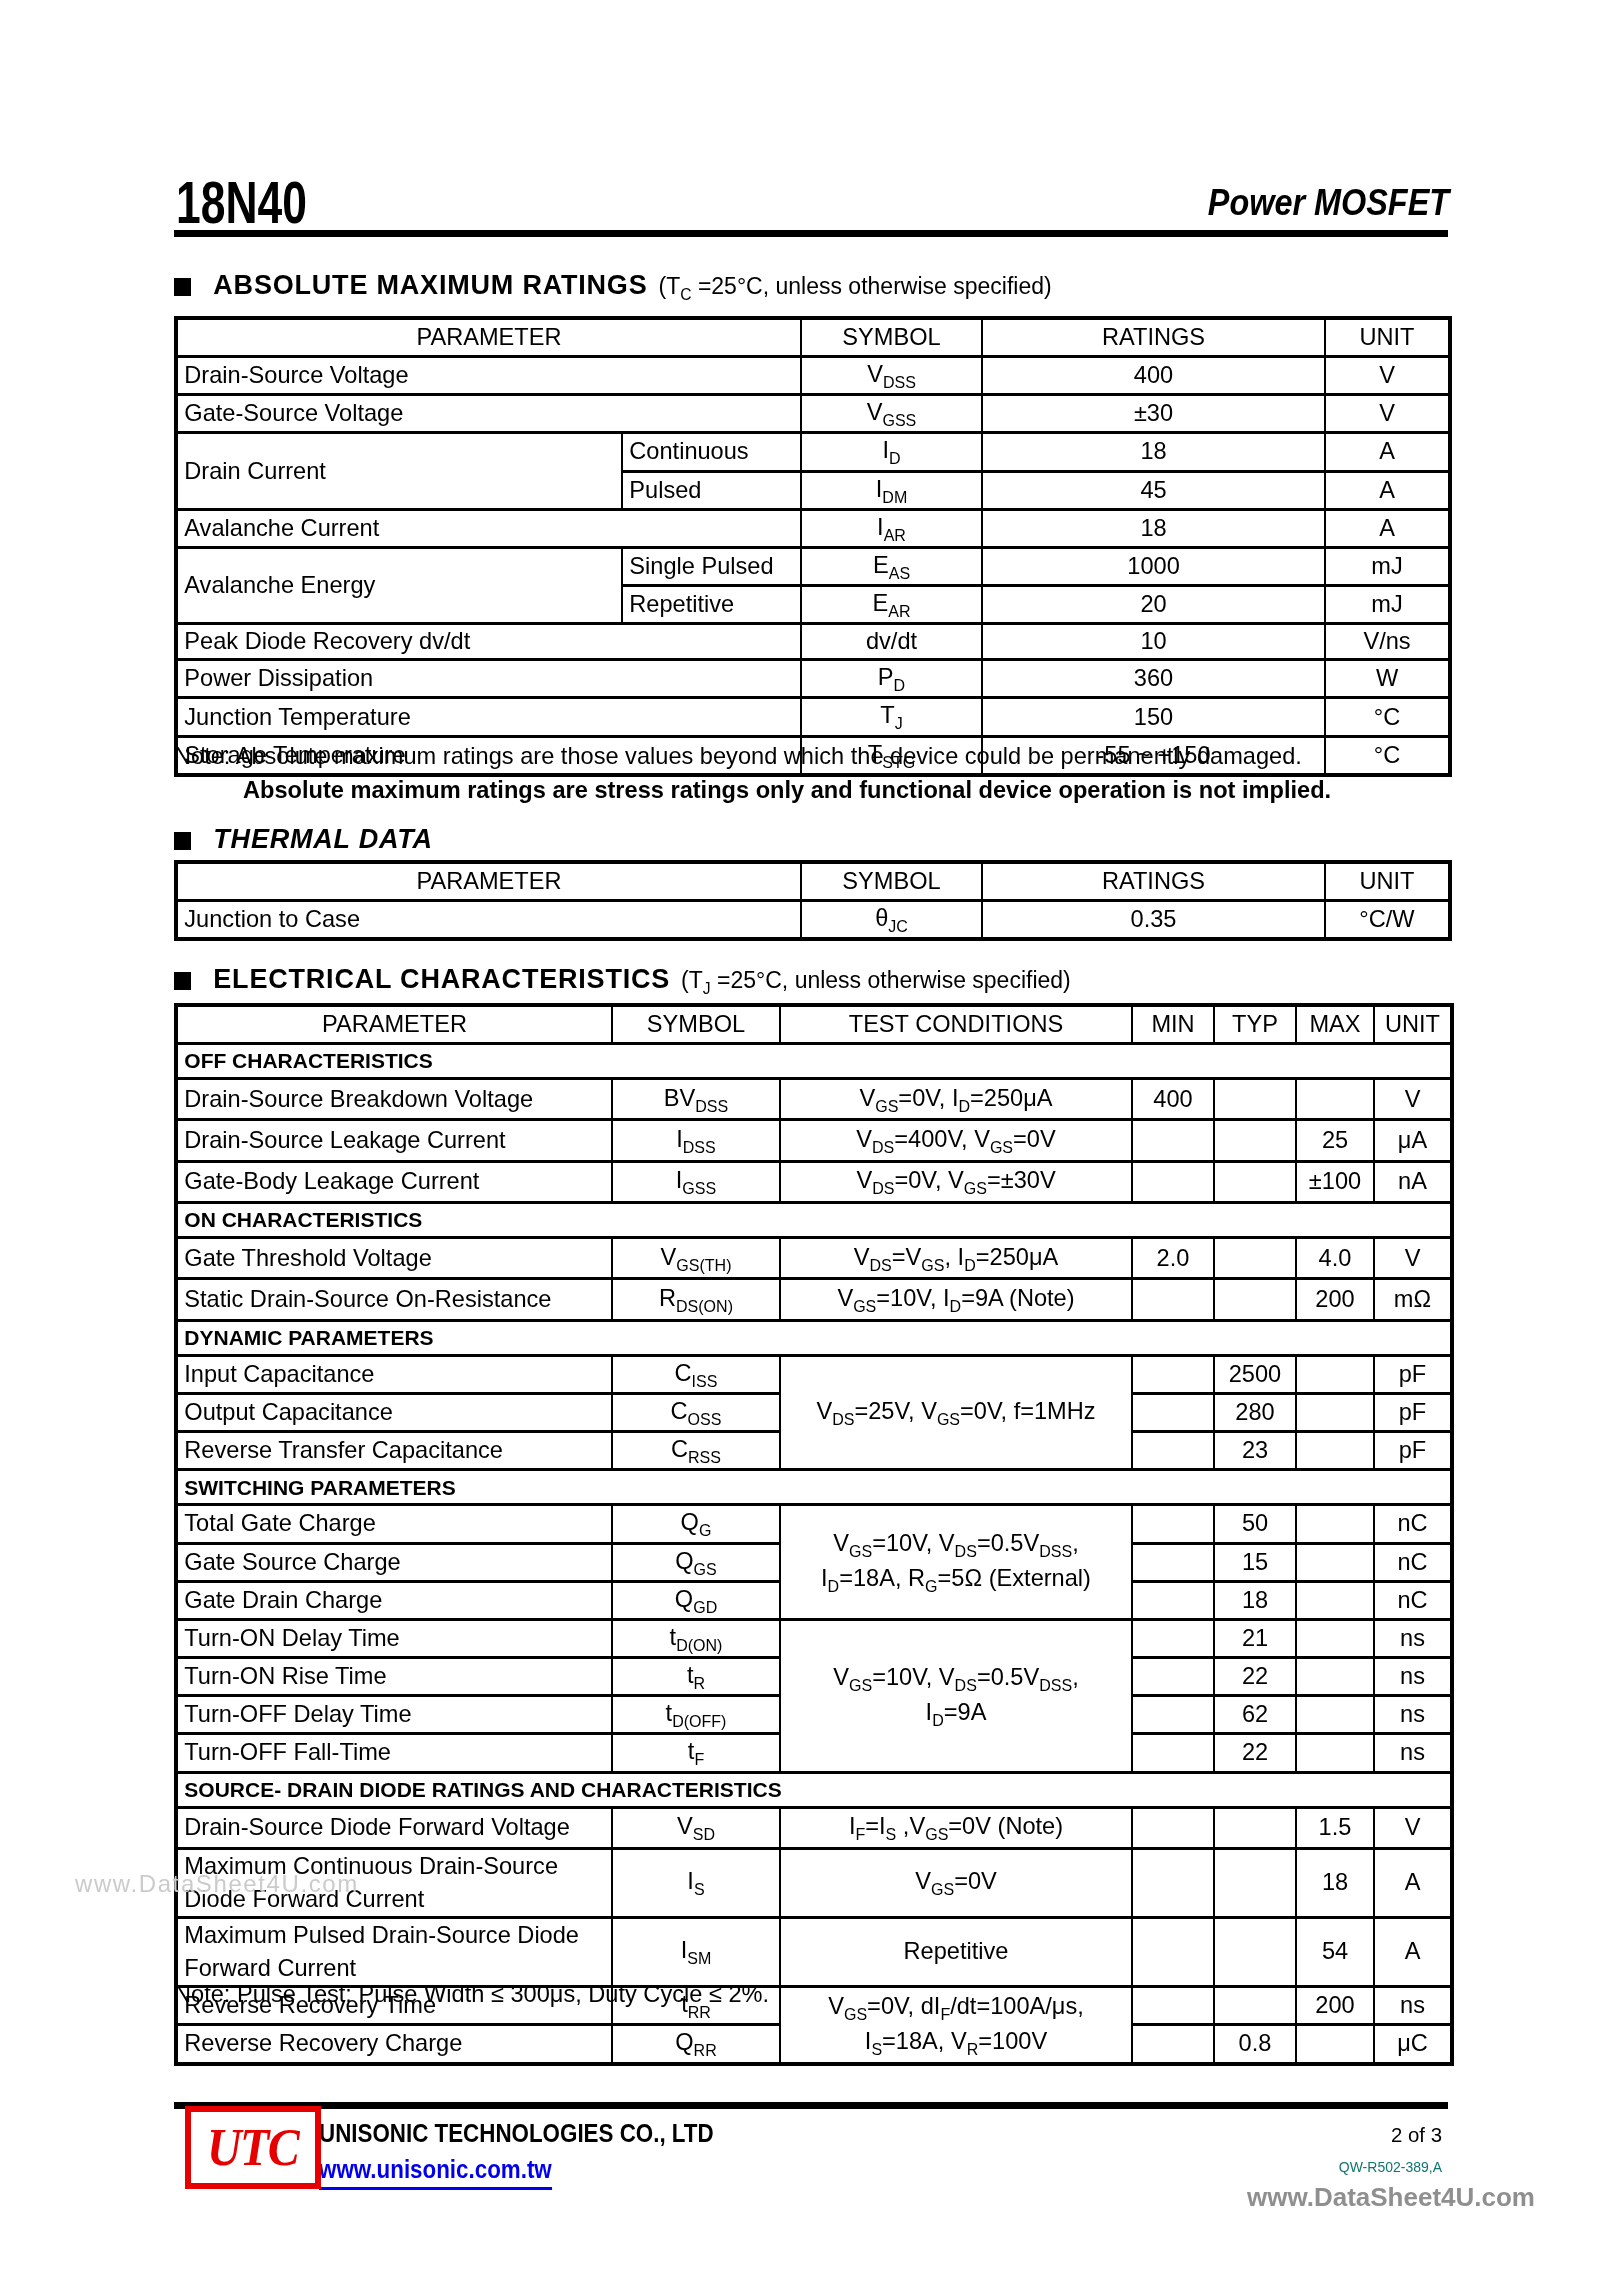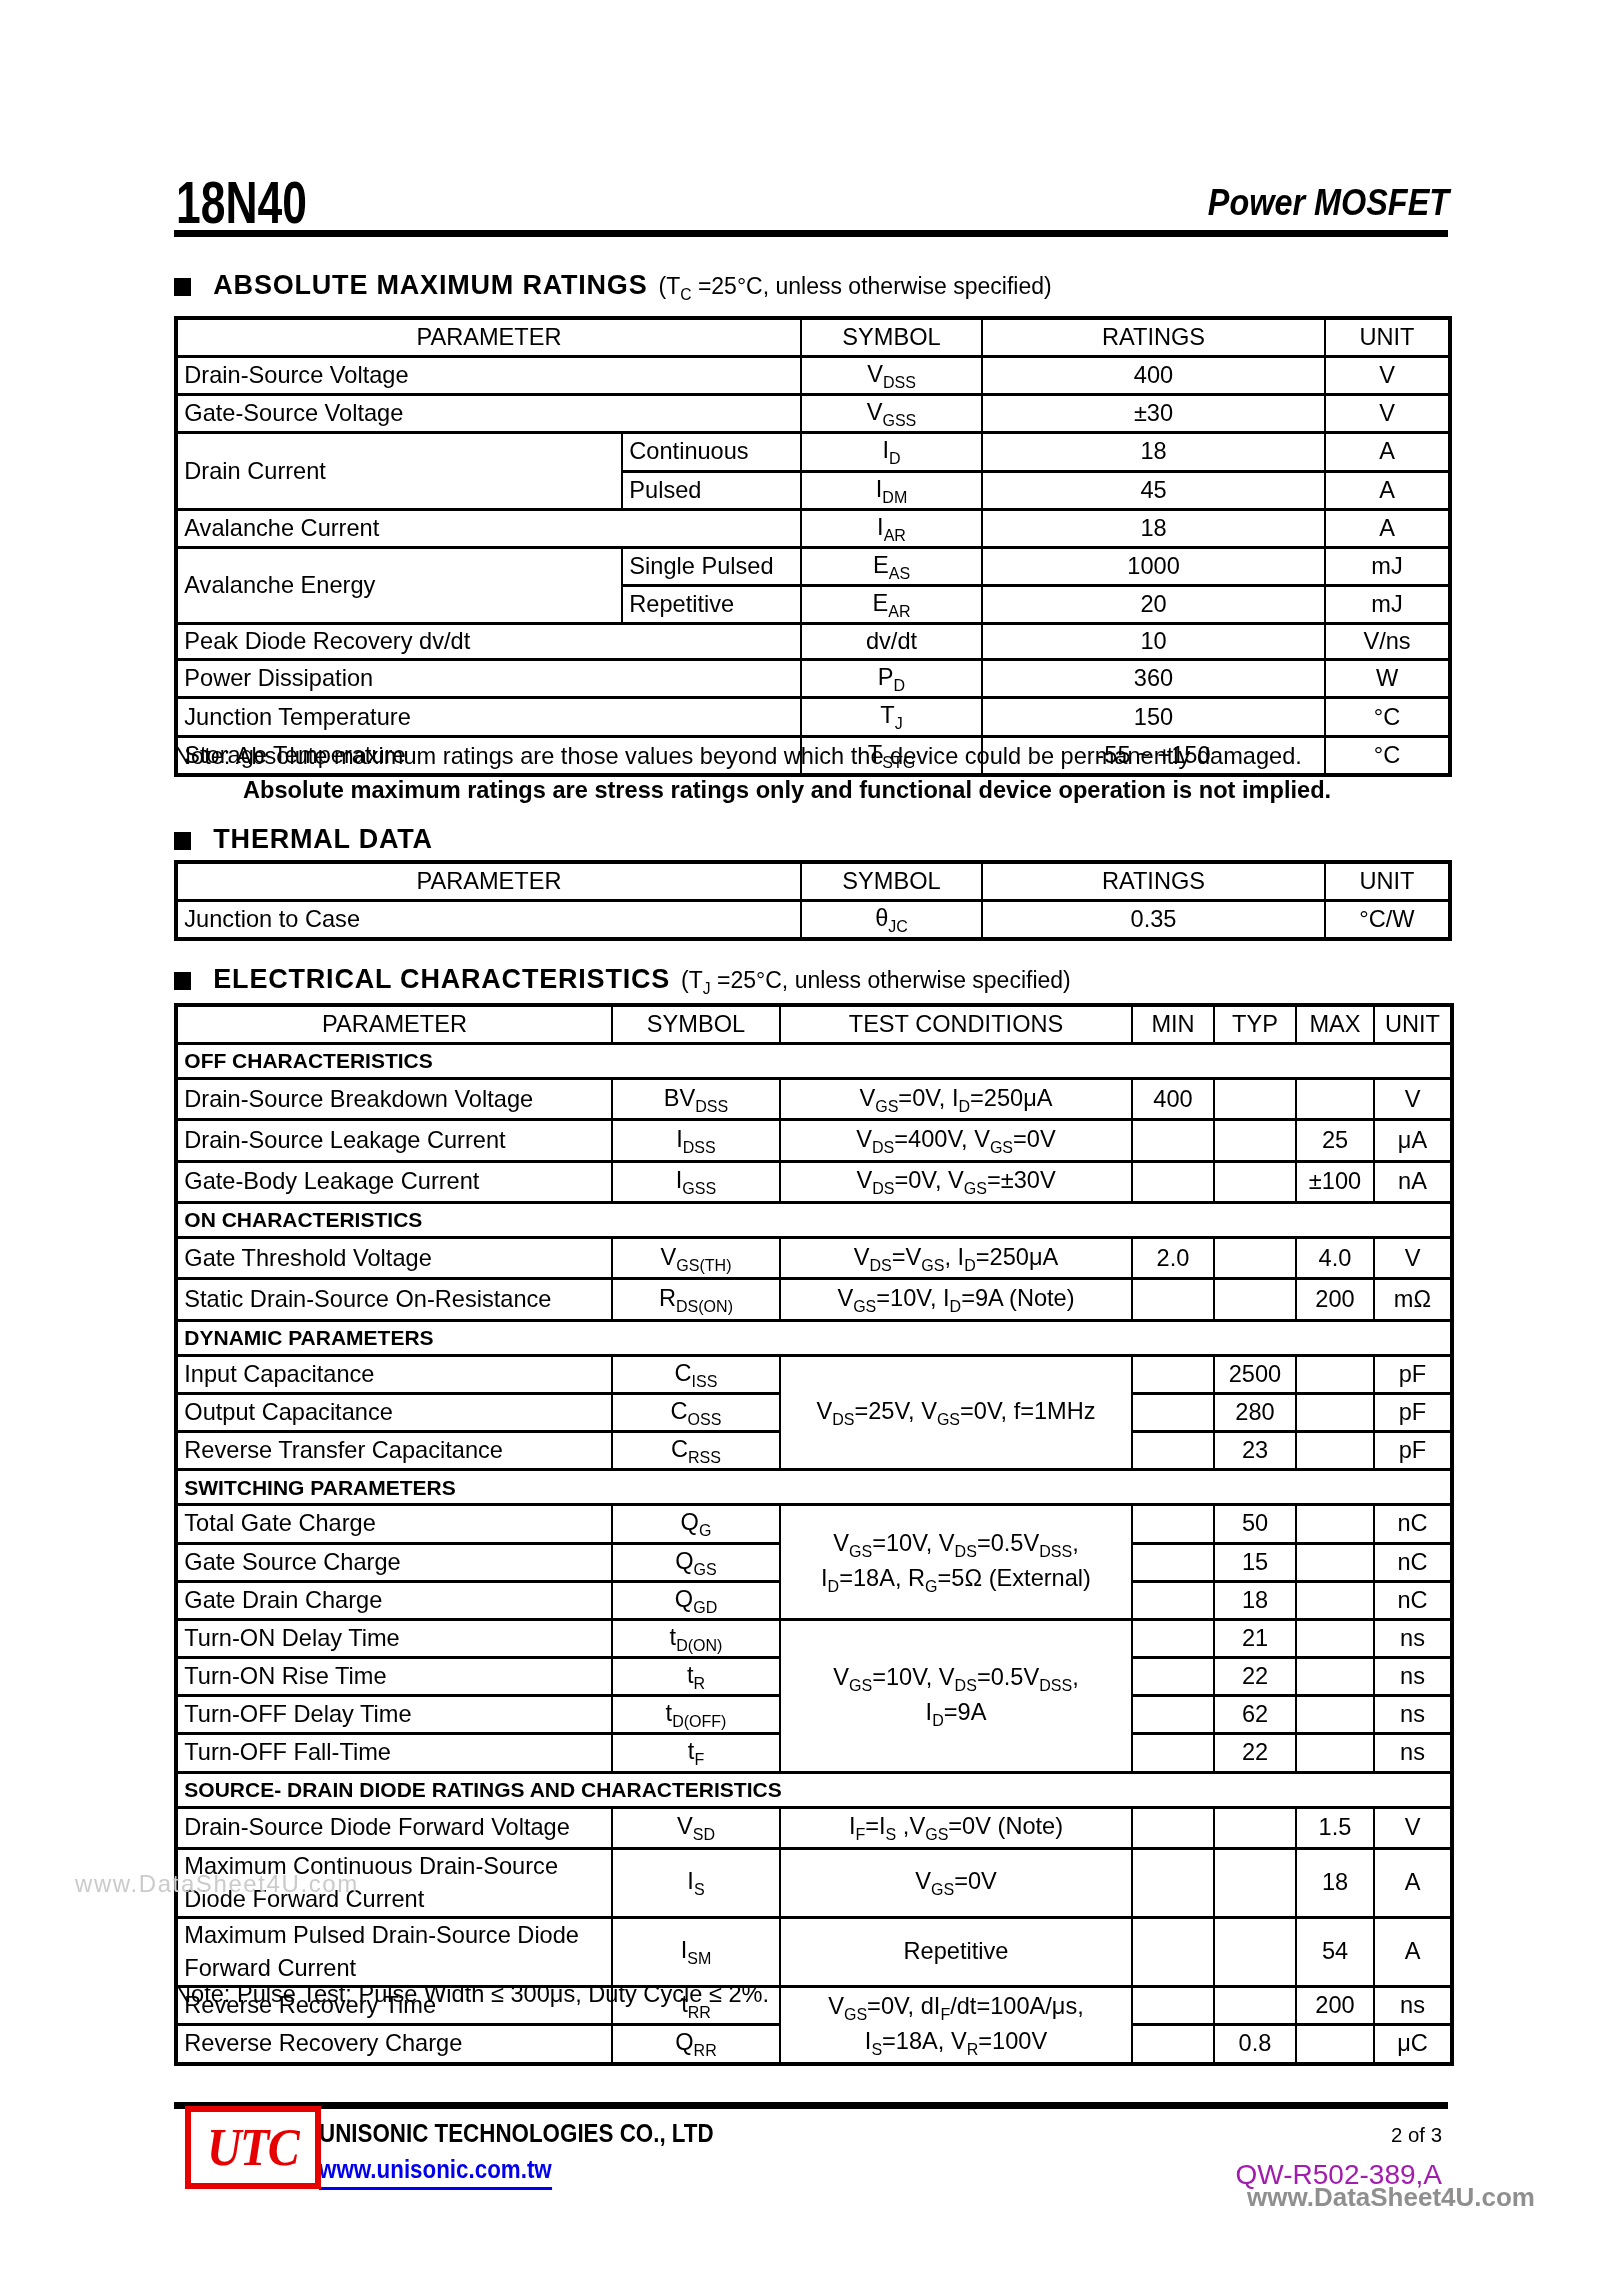--- a/index.html
+++ b/index.html
@@ -16,21 +16,21 @@
   #family  { position:absolute; right:174px; top:185px; font-size:36px; font-weight:bold;
              font-style:italic; line-height:1; transform:scaleX(.9); transform-origin:right top; }
   #hdr-rule { top:230px; height:7px; background:#000; }
 
   
   .sec-head { white-space:nowrap; }
   .bullet { display:inline-block; width:17.3px; height:17.3px; background:#000; margin-right:22px; }
   .sec-title { font-size:27px; font-weight:bold; letter-spacing:0.8px; vertical-align:1.6px; }
   .sec-cond { font-size:23px; margin-left:11px; vertical-align:1.6px; }
   #h-abs { top:270px; }
-  #h-thermal { top:824px; }
+  #h-thermal { top:824px;font-style:italic; }
   #h-elec { top:964px; }
 
   
   table.ds { border-collapse:collapse; table-layout:fixed; width:1274px; border:4.7px solid #000; }
   .ds th, .ds td { border:2.4px solid #000; border-top-width:3.1px; border-bottom-width:3.1px;
                    font-size:23.6px; font-weight:normal; vertical-align:middle;
                    overflow:hidden; line-height:1.4; }
   .ds tr { height:35px; }
   .ds tr.h88 { height:69px; }
   .ds tr.h46 { height:36px; }
@@ -64,21 +64,21 @@
   #logo span { font-family:"Liberation Serif","DejaVu Serif",serif; font-style:italic;
                font-weight:bold; font-size:52px; color:#e60000; letter-spacing:-1.6px;
                transform:scaleX(.92); }
   #company { position:absolute; left:319px; top:2118px; font-size:26px; font-weight:bold;
              transform:scaleX(.86); transform-origin:left top; white-space:nowrap; }
   #website { position:absolute; left:319px; top:2154px; font-size:26px; font-weight:bold;
              color:#0000ee; text-decoration:none; border-bottom:3.9px solid #0000ee;
              padding-bottom:2.4px; transform:scaleX(.86); transform-origin:left top;
              white-space:nowrap; display:inline-block; }
   #page-ind { position:absolute; right:181px; top:2124px; font-size:20.4px; }
-  #doc-code { position:absolute; right:181px; top:2159px; font-size:28px; color:#a21caf; }
+  #doc-code { position:absolute; right:181px; top:2159px; font-size:14px; color:#0f766e; }
 </style>
 </head>
 <body>
 
 <div class="page">
 
   <div id="part-no">18N40</div>
   <div id="family">Power MOSFET</div>
   <div id="hdr-rule" class="blk"></div>
 

